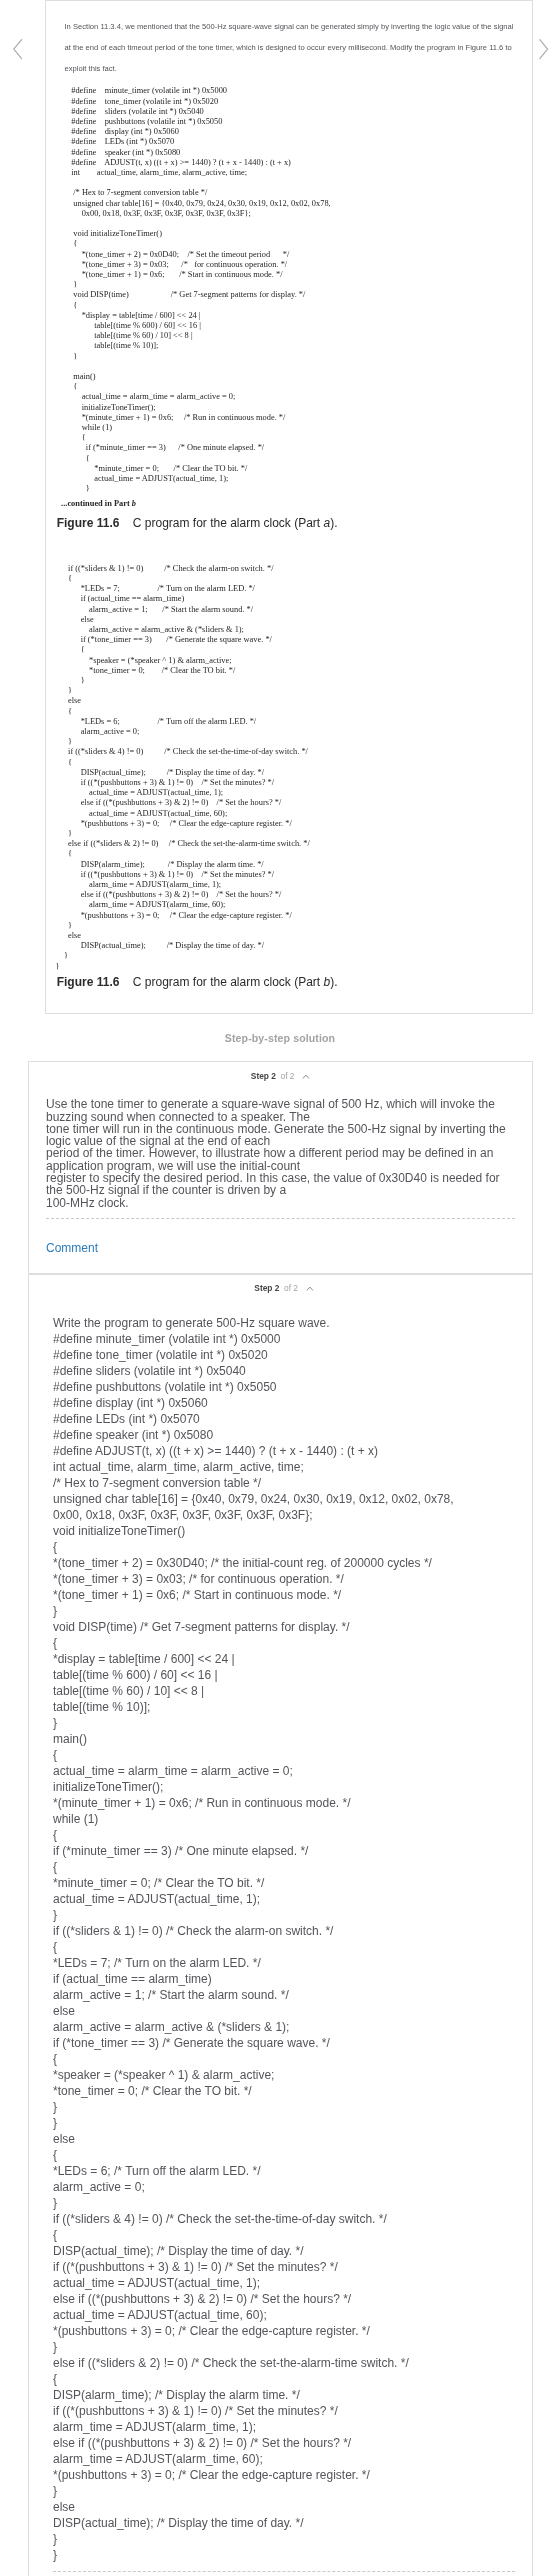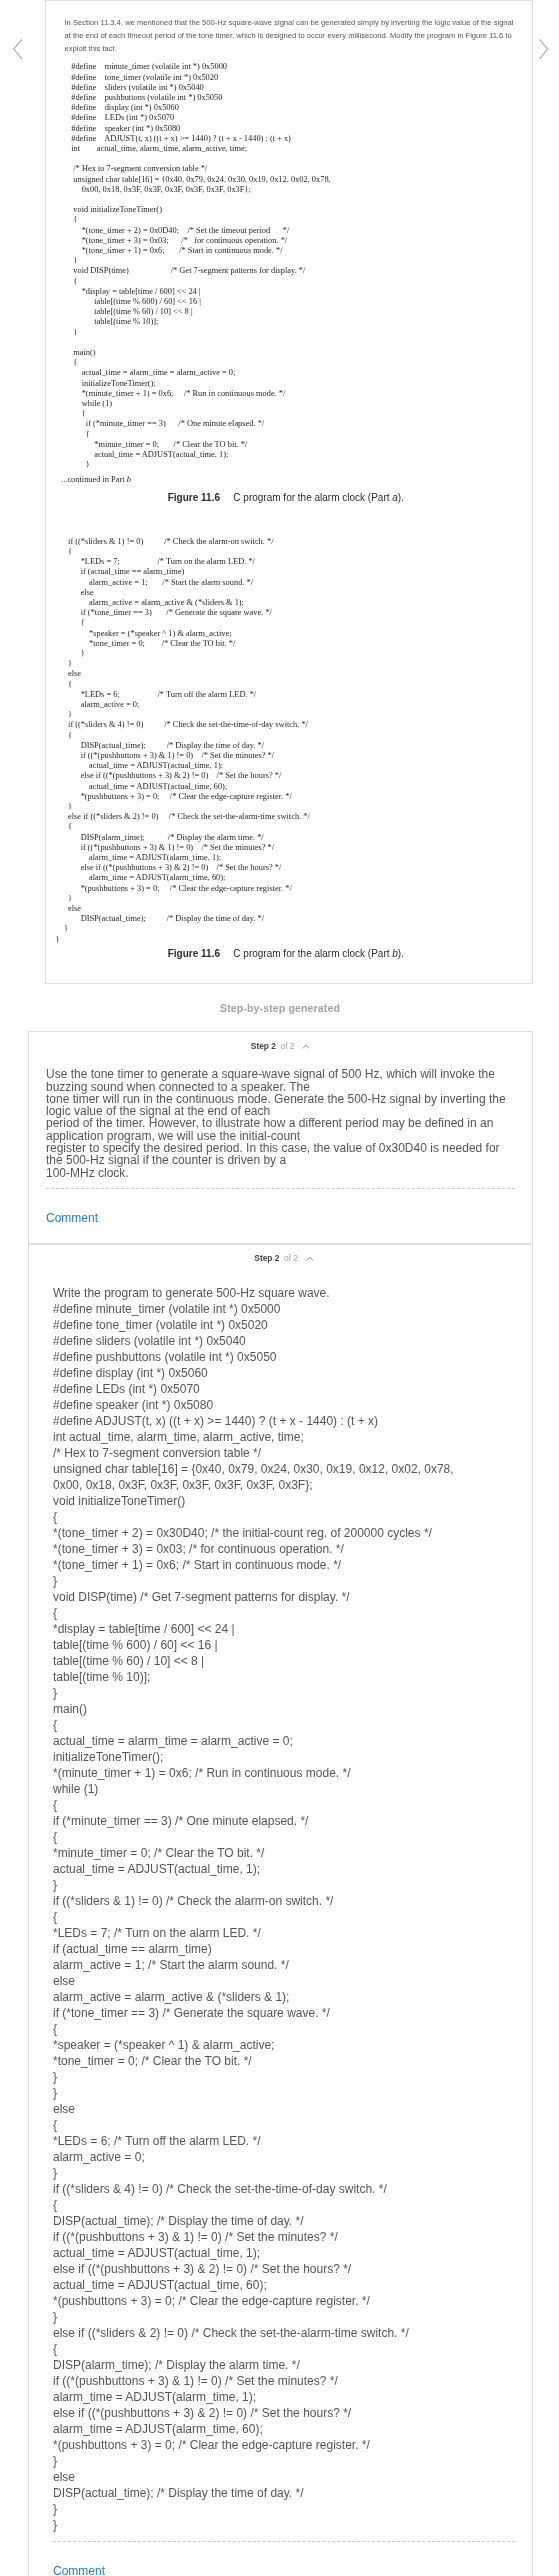--- a/index.html
+++ b/index.html
@@ -22,37 +22,37 @@
   }
   .nav-arrow.left  { left:7.8px;  top:36px; }
   .nav-arrow.right { left:534px; top:36px; }
 
   .problem-card {
     position:relative; margin-left:45px; width:488px;
     background:#fff; border:0.6px solid #dedede;
     padding:14.5px 17px 24.6px 18.5px;
   }
   .statement {
-    font-size:7.6px; line-height:13px; color:#54555a;
+    font-size:7.6px; line-height:21px; color:#54555a;
     white-space:pre-line;
   }
   .bookcode {
     font-family:"Liberation Serif", serif;
     font-size:8.4px; line-height:10.2px; color:#26262a;
     white-space:pre; margin-left:6.7px; margin-top:7.8px;
   }
   .bookcode.partb { margin-left:-9px; margin-top:34px; }
   .continued {
     font-family:"Liberation Serif", serif; font-size:8.4px; color:#26262a;
-    margin-top:4.5px; margin-left:-3.4px;
+    margin-top:4.5px; margin-left:-3.4px;font-weight:bold;
   }
   .continued em { font-style:italic; }
   .figcap {
     margin-top:7.8px; margin-left:-7.8px;
-    font-size:10px; color:#2b2b2b;text-align:center;
+    font-size:12px; color:#2b2b2b;
   }
   .figcap .figlabel { font-weight:700; margin-right:13.4px; }
   .figcap em { font-style:italic; }
   .figcap.capb { margin-top:3px; }
 
   .step-card {
     position:relative; margin-left:28px; width:505px;
     background:#fff; border:0.6px solid #dedede;
     padding:7.8px 17px 19px 17px;
   }
@@ -193,21 +193,21 @@
       else
             DISP(actual_time);          /* Display the time of day. */
     }
 }</pre>
 
     <div class="figcap capb">
       <span class="figlabel">Figure 11.6</span><span>C program for the alarm clock (Part </span><em>b</em><span>).</span>
     </div>
   </section>
 
-  <h2 class="section-title solution-title">Step-by-step generated</h2>
+  <h2 class="section-title solution-title">Step-by-step solution</h2>
 
   <section class="step-card">
     <div class="step-header">
       <span class="step-label">Step 2</span>
       <span class="step-of">of 2</span>
       <span class="collapse-btn">
         <svg width="7.8" height="5" viewBox="0 0 14 9">
           <polyline points="2,7.5 7,2 12,7.5" fill="none" stroke="#8b8b8b" stroke-width="1.8" stroke-linecap="round" stroke-linejoin="round"></polyline>
         </svg>
       </span>

